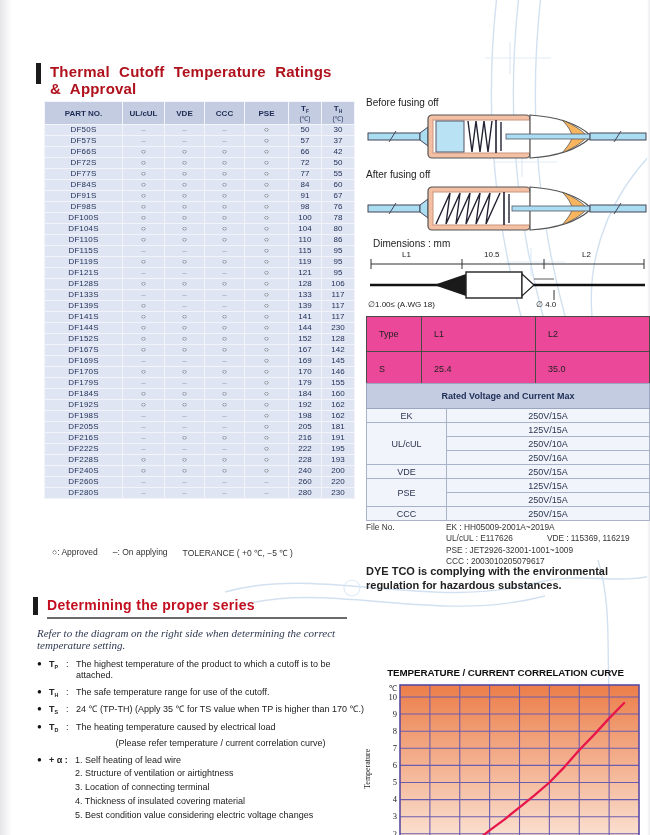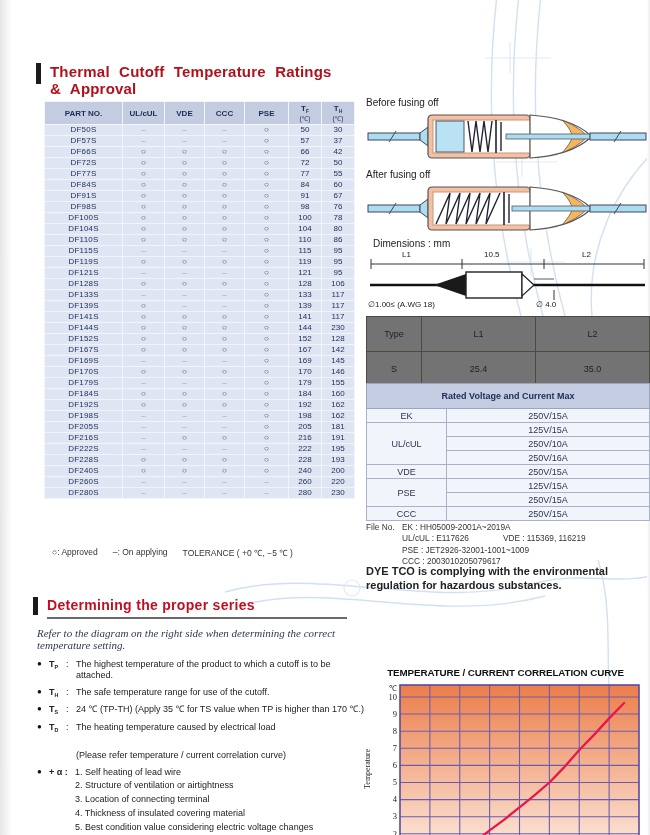--- a/index.html
+++ b/index.html
@@ -40,46 +40,46 @@
   .footnote { display:flex; gap:15px; font-size:8.5px; color:#333; }
 
   
   .rlabel { font-size:10px; color:#222; }
 
   
   .dimwrap { width:283px; height:64px; position:relative; }
   .dimwrap span { position:absolute; font-size:8px; color:#222; }
   table.dims { border-collapse:collapse; width:283px; table-layout:fixed; font-size:9px; color:#222;
     border:1.5px solid #3e3e38; background:#f8f1da; }
-  table.dims th, table.dims td { border:1px solid #4a4a42; height:14px; text-align:center;
-    background:#737373; font-weight:normal; padding:12px; }
+  table.dims th, table.dims td { border:1px solid #4a4a42; height:14px; text-align:left;
+    background:#ec4899; font-weight:normal; padding:12px; }
 
   
   table.rated { border-collapse:collapse; width:283px; table-layout:fixed; font-size:9px;
     border:1.5px solid #5a6275; }
   table.rated th { background:#c4cce1; color:#1d2c54; font-weight:bold; height:25px;
     border:1px solid #9aa6c0; font-size:9px; }
   table.rated td { background:#f1f4fa; color:#2a3450; border:1px solid #a8b2c8;
     height:14px; text-align:center; padding:0; }
 
   .fileno { display:flex; font-size:8.3px; color:#333; line-height:1.38; }
   .fileno .fl { flex:none; width:36px; }
-  .fileno .frow { display:flex; gap:34px; }
+  .fileno .frow { display:flex; gap:34px;margin-left:44px; }
   .rohs { font-size:11px; font-weight:bold; color:#222; line-height:1.3; width:276px; }
 
   
   .det { width:332px; }
   .det-intro { font-family:"Liberation Serif", serif; font-style:italic; font-size:11px;
     color:#2e3850; margin:8px 0 8px 4px; }
   .brow { display:flex; font-size:9px; color:#222; margin:0 0 5.5px 4px; line-height:1.25; }
   .brow .blt, .det-alpha .blt { flex:none; width:12px; font-size:8px; color:#111; }
   .brow .term { flex:none; width:17px; font-weight:bold; }
   .brow .cl { flex:none; width:10px; }
   .brow .descwrap { flex:1; }
-  .desc2 { margin-top:17px; }
+  .desc2 { margin-top:5px;text-align:center; }
   .det-alpha { display:flex; font-size:9px; color:#222; margin:2px 0 0 4px; }
   .det-alpha .alabel { flex:none; width:26px; font-weight:bold; }
   .aitems div { margin-bottom:2.6px; line-height:1.25; }
   .formula { font-size:13px; font-weight:bold; color:#1c3ca8; letter-spacing:.2px; }
   .formula .op { padding:0 2px; }
 
   
   .chart { width:287px; position:relative; }
   .chart-title { font-size:9.8px; font-weight:bold; color:#111; text-align:center;
     letter-spacing:-.1px; margin-bottom:2px; }

